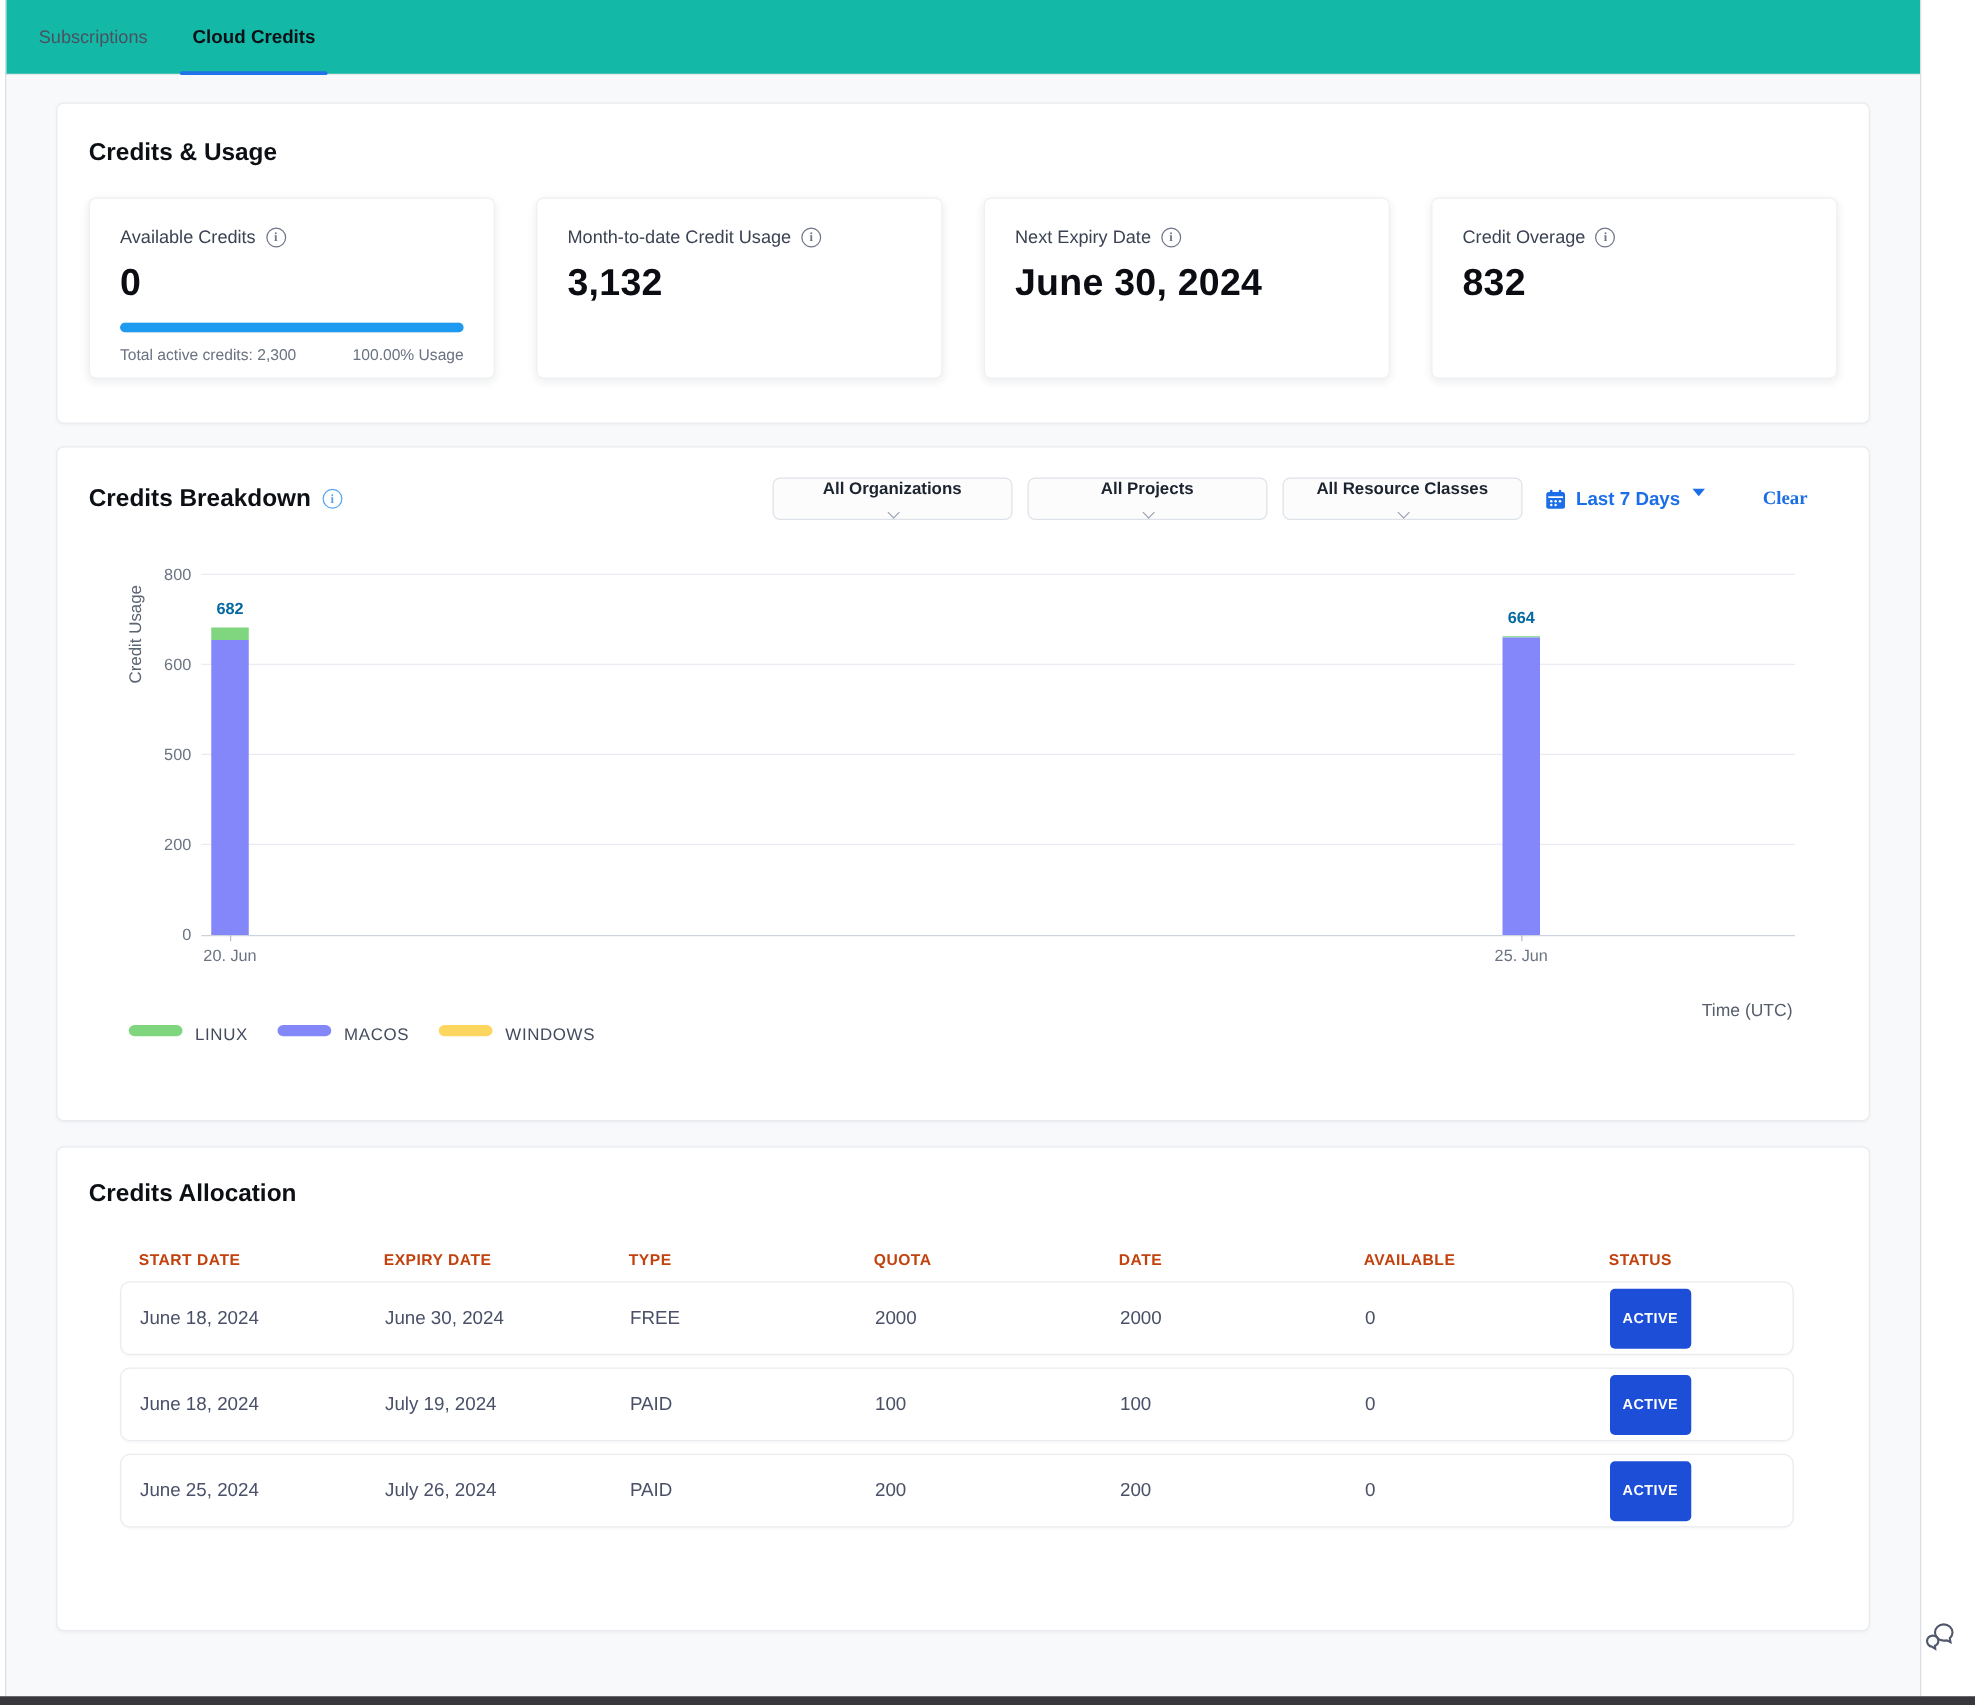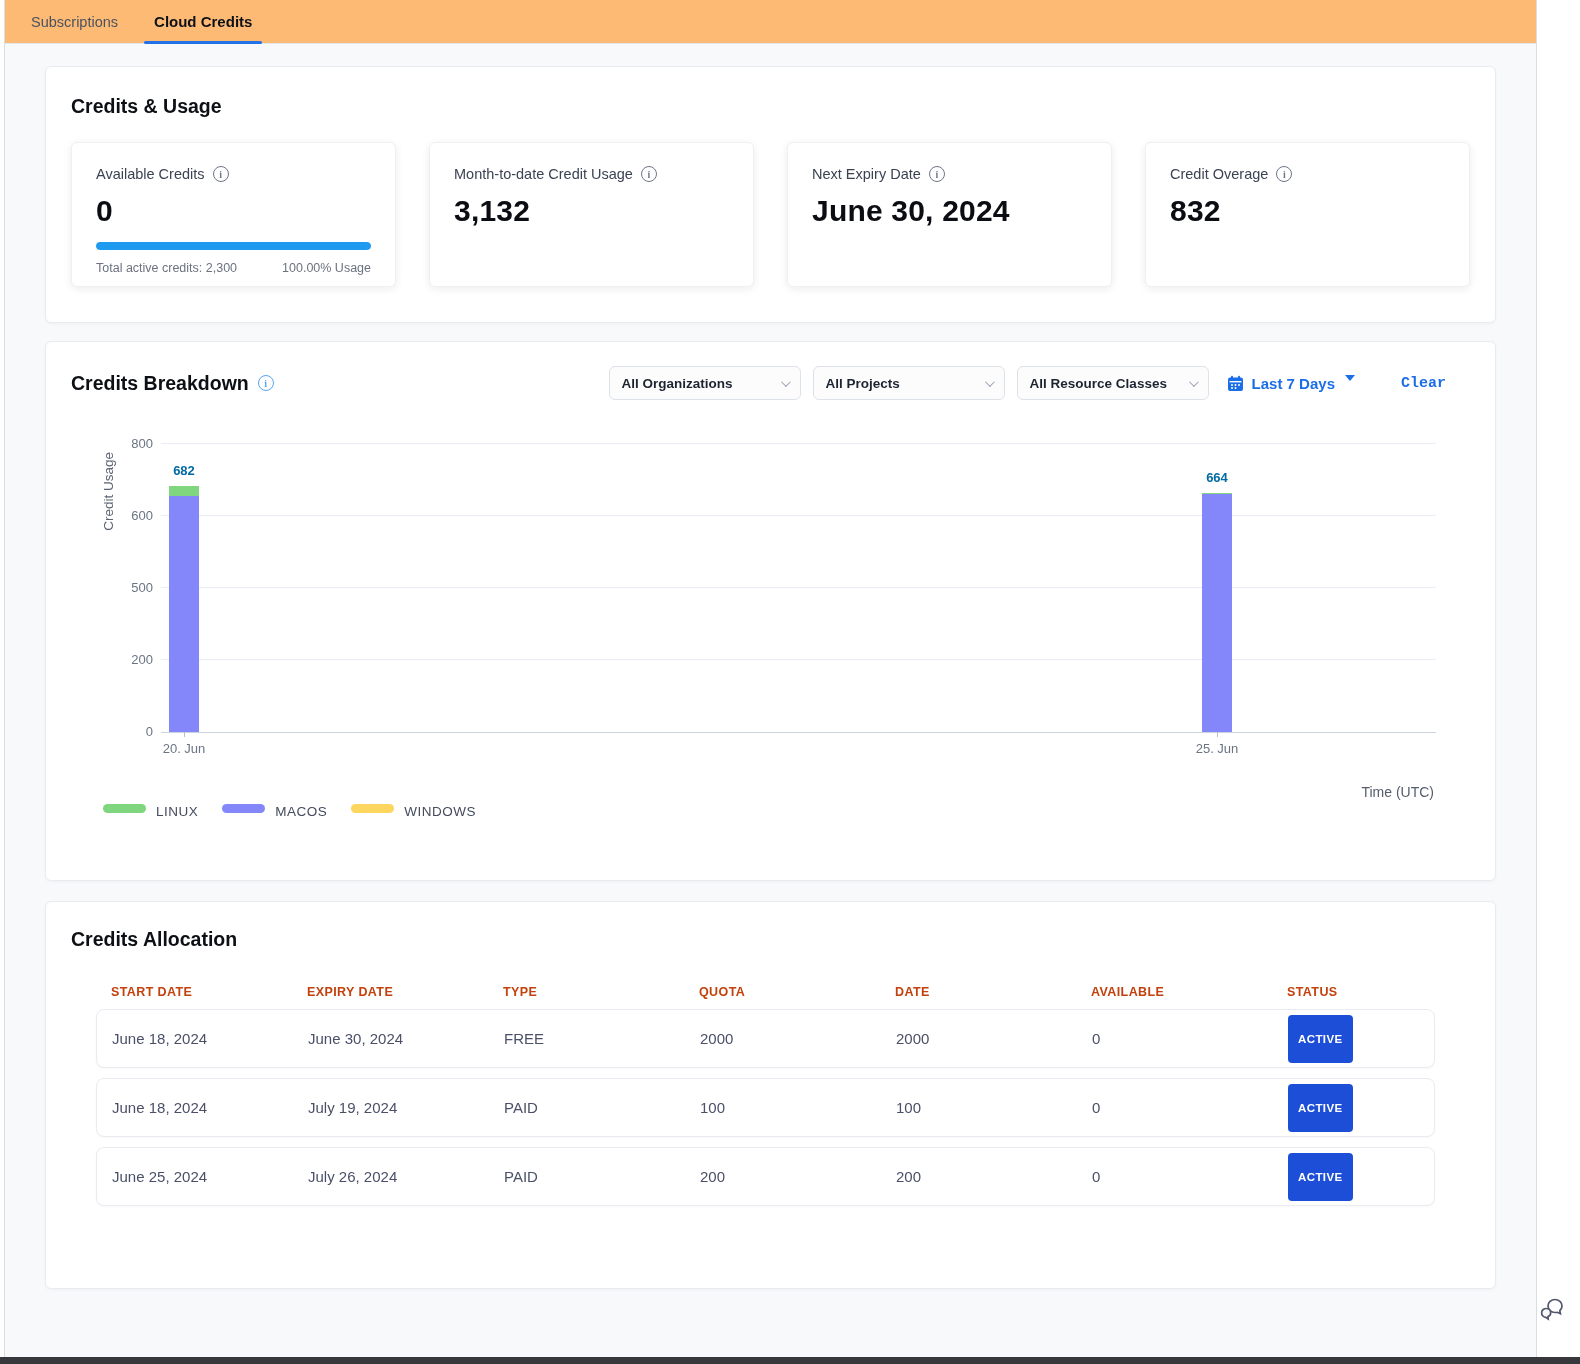--- a/index.html
+++ b/index.html
@@ -3,21 +3,21 @@
 <meta charset="utf-8">
 <style>
   * { margin:0; padding:0; box-sizing:border-box; }
   html,body { width:1580px; height:1364px; background:#ffffff; font-family:"Liberation Sans", sans-serif; overflow:hidden; }
   .page {
     position:absolute; left:4px; top:0; width:1533px; height:1357px;
     background:#f8f9fb; border-left:1px solid #d9dde4; border-right:1px solid #d9dde4;
     overflow:hidden;
   }
   
-  .tabbar { display:flex; align-items:stretch; height:44px; background:#fdba74; border-bottom:1px solid #e3e6ea; padding-left:22px; gap:28px; }
+  .tabbar { display:flex; align-items:stretch; height:60px; background:#14b8a6; border-bottom:1px solid #e3e6ea; padding-left:22px; gap:28px; }
   .tab { position:relative; display:flex; align-items:center; padding:0 4px; cursor:pointer; }
   .tab-label { font-size:14.5px; color:#4a5260; }
   .tab.active .tab-label { font-size:15px; font-weight:700; color:#0d1117; }
   .tab.active .tab-underline { position:absolute; left:-6px; right:-6px; bottom:-1px; height:3px; border-radius:3px; background:#2272e8; }
   
   .content { padding:22px 40px 0 40px; }
   .section-card { background:#ffffff; border:1px solid #e9ebef; border-radius:6px; box-shadow:0 1px 3px rgba(16,24,40,0.04); }
   .section-title { font-size:19.5px; font-weight:700; color:#0c0f14; }
   
   .sec-usage { padding:28px 25px 30px 25px; margin-bottom:18px; height:257px; }
@@ -30,27 +30,27 @@
   .info-icon.blue { border-color:#58a6f2; color:#58a6f2; }
   .stat-value { font-size:30px; font-weight:800; color:#0b0d12; margin-top:12px; letter-spacing:0.2px; }
   .progress-track { margin-top:14px; height:8px; border-radius:5px; background:#e4e7ec; overflow:hidden; }
   .progress-fill { height:100%; border-radius:5px; background:#1e9af0; }
   .stat-footer { display:flex; justify-content:space-between; margin-top:11px; font-size:12.5px; color:#6b7280; }
   
   .sec-breakdown { height:540px; padding:24px 25px; margin-bottom:20px; position:relative; }
   .breakdown-header { display:flex; align-items:center; justify-content:space-between; }
   .breakdown-title-wrap { display:flex; align-items:center; gap:9px; }
   .filters { display:flex; align-items:center; gap:12px; }
-  .select-box { width:192px; height:34px; background:#fcfcfd; border:1px solid #dde1e8; border-radius:6px; display:flex; align-items:center; justify-content:space-between; padding:0 12px; cursor:pointer; }
+  .select-box { width:192px; height:34px; background:#fcfcfd; border:1px solid #dde1e8; border-radius:6px; display:flex; align-items:center; justify-content:space-between; padding:0 12px; cursor:pointer;flex-direction:column; }
   .select-label { font-size:13.5px; font-weight:700; color:#1c2430; }
   .chevron { width:7px; height:7px; border-right:1.6px solid #9aa2b1; border-bottom:1.6px solid #9aa2b1; transform:rotate(45deg) translateY(-2px); }
   .date-range { display:flex; align-items:flex-start; gap:8px; margin-left:6px; cursor:pointer; }
   .date-range-label { font-size:15px; font-weight:600; color:#1b6ee8; }
   .caret-down { width:0; height:0; border-left:5px solid transparent; border-right:5px solid transparent; border-top:6px solid #1b6ee8; margin-left:2px; }
-  .clear-btn { font-size:15px; font-weight:700; color:#1b6ee8; margin-left:34px; margin-right:24px; cursor:pointer; background:none; border:none; font-family:Liberation Mono, monospace; }
+  .clear-btn { font-size:15px; font-weight:700; color:#1b6ee8; margin-left:34px; margin-right:24px; cursor:pointer; background:none; border:none; font-family:Liberation Serif, serif; }
   
   .chart-box { position:relative; margin-top:28px; height:372px; }
   .chart-ylabel { position:absolute; left:30px; top:24px; writing-mode:vertical-rl; transform:rotate(180deg); font-size:13.5px; color:#5c6472; }
   .chart-plot { position:absolute; left:90px; top:16px; width:1275px; height:288px; }
   .gridline { position:absolute; left:0; right:0; height:1px; background:#e9ecf2; }
   .gridline.axisline { background:#ccd3de; }
   .ytick { position:absolute; width:44px; text-align:right; font-size:13px; color:#6b7483; left:38px; }
   .bar { position:absolute; bottom:0; width:30px; display:flex; flex-direction:column; justify-content:flex-end; }
   .bar-seg { width:100%; }
   .bar-total { position:absolute; width:70px; text-align:center; font-size:13px; font-weight:700; color:#0369a1; }

